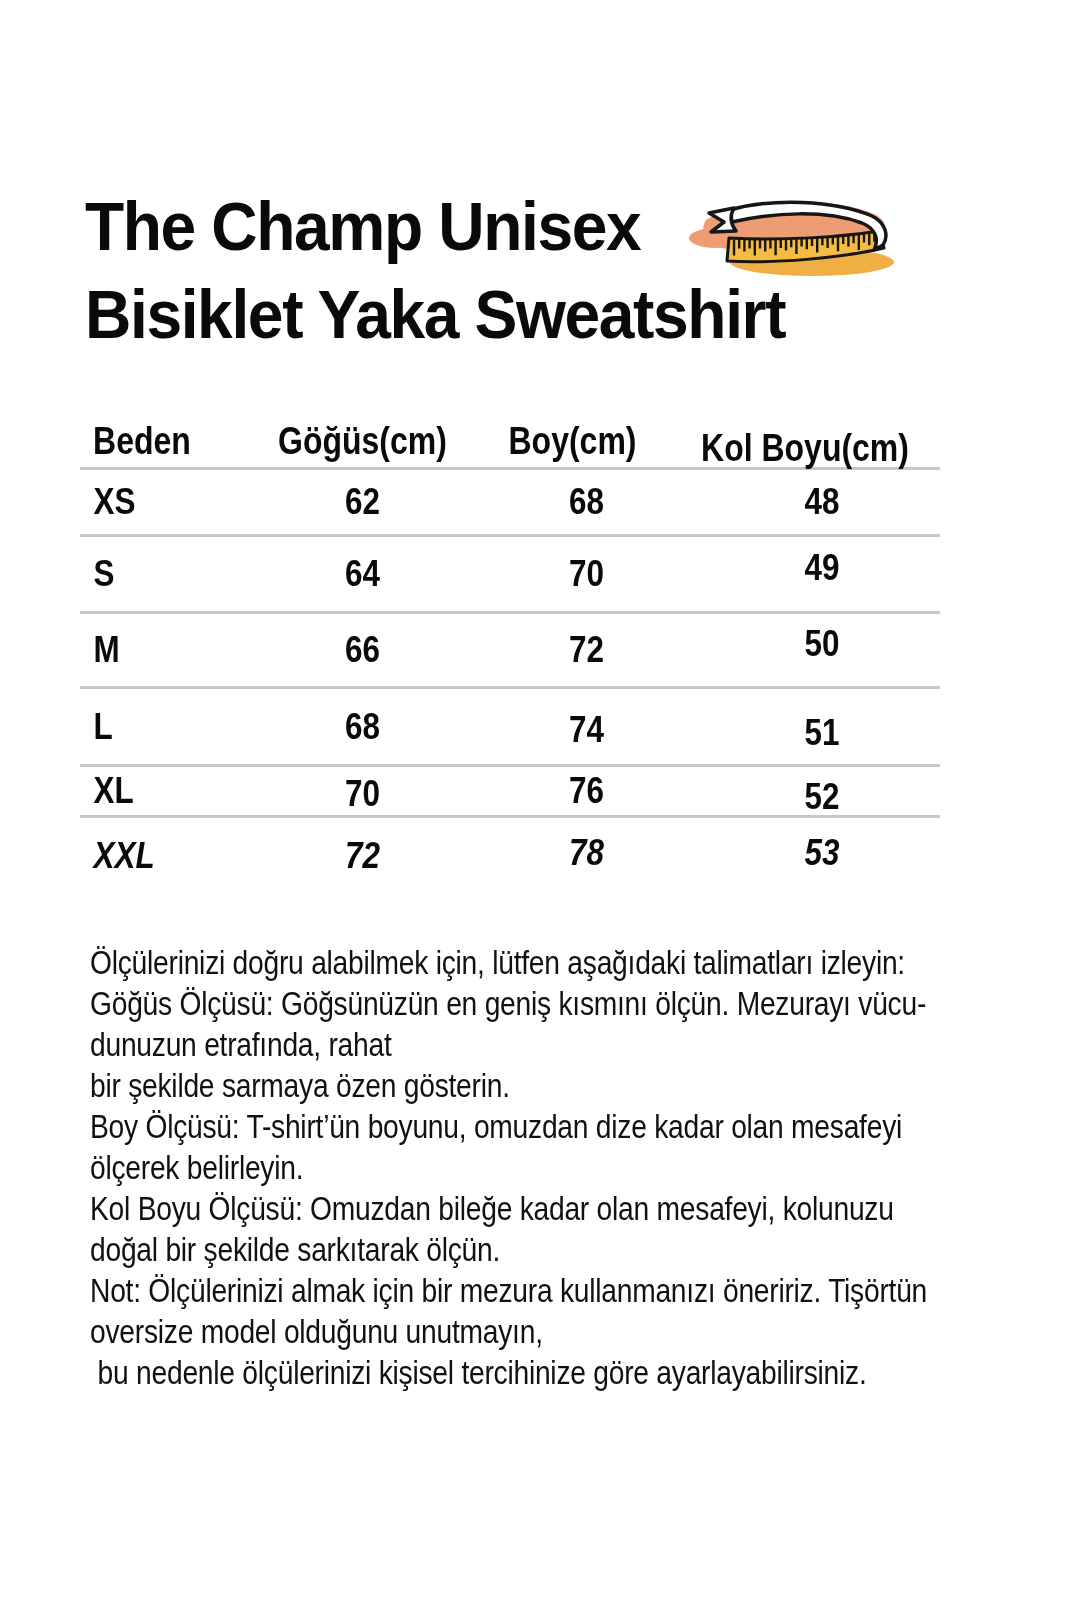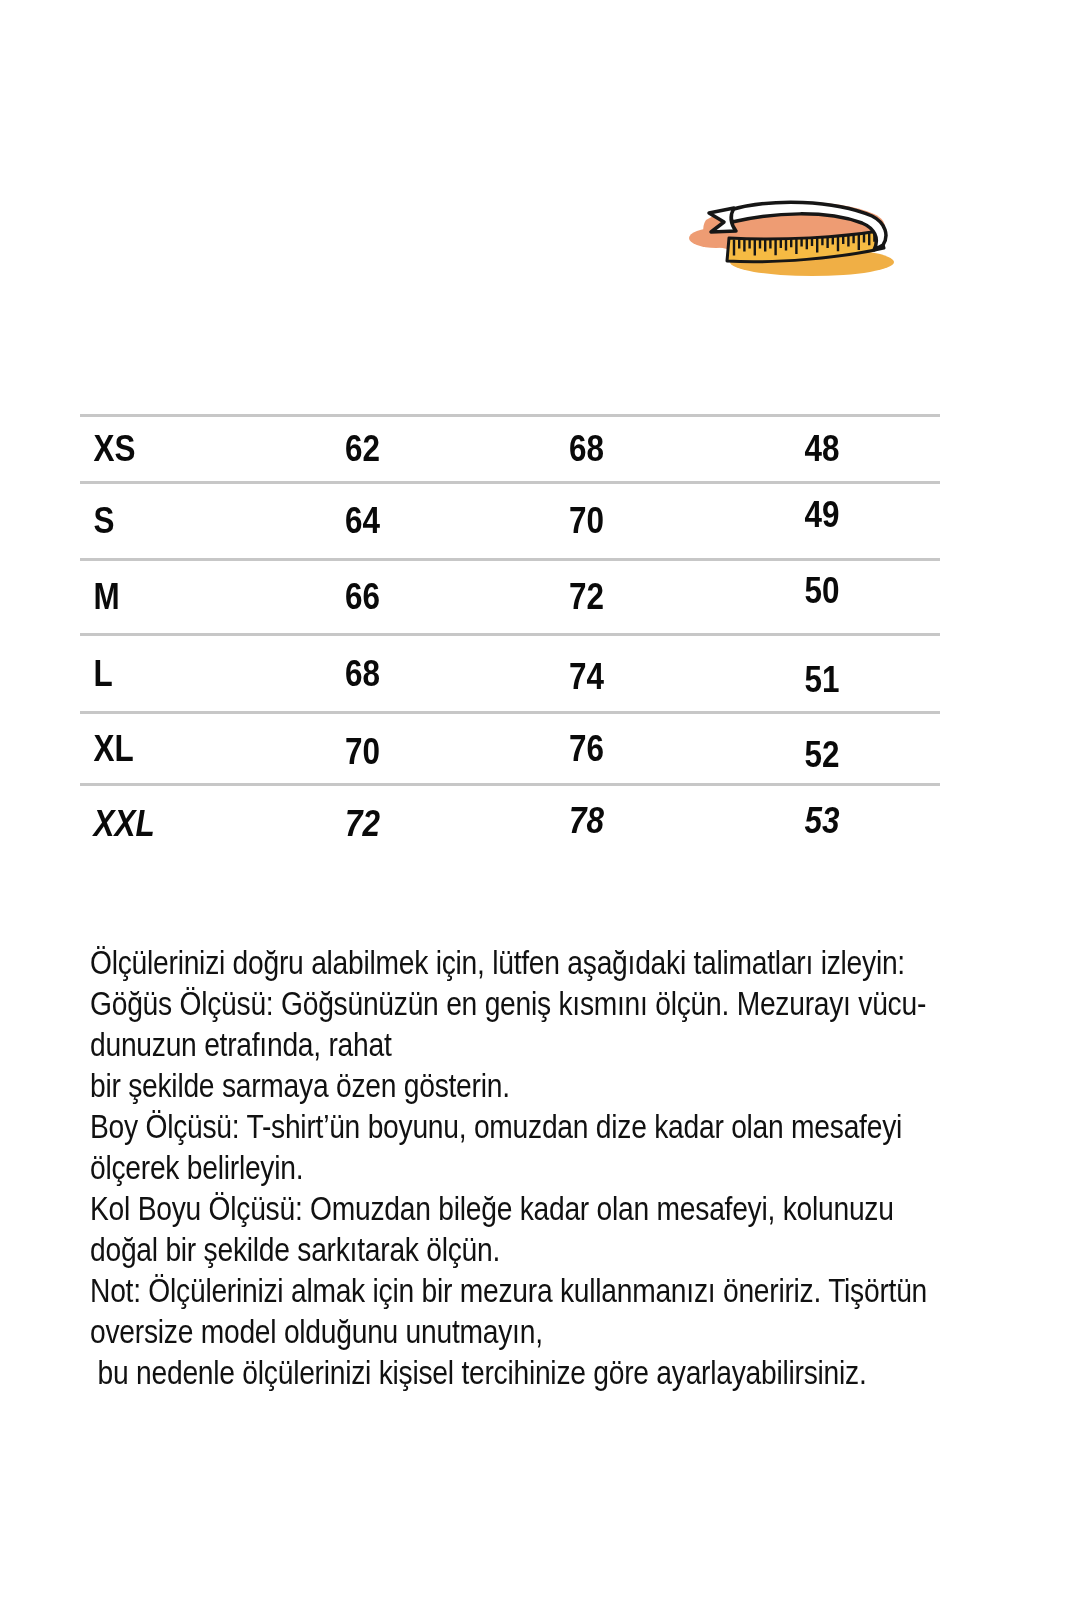--- a/index.html
+++ b/index.html
@@ -18,21 +18,21 @@
   }
 
   
   .tape-icon{position:absolute;left:672px;top:186px;width:240px;height:110px;}
   .tape-icon svg{width:100%;height:100%;display:block;}
 
   
   .size-table{position:absolute;left:80px;top:414px;width:860px;}
   .trow{display:grid;grid-template-columns:160px 245px 175px 280px;align-items:center;}
   .thead{height:53px;}
-  .r1{height:64px;}.r2{height:74px;}.r3{height:72px;}.r4{height:75px;}.r5{height:69px;}.r6{height:75px;font-style:italic;}
+  .r1{height:64px;}.r2{height:74px;}.r3{height:72px;}.r4{height:75px;}.r5{height:48px;}.r6{height:75px;font-style:italic;}
   .sep{height:3px;background:#c7c7c7;width:100%;}
   .th,.td{
     position:relative;font-weight:700;text-align:center;white-space:pre;
     transform:scaleX(0.82);transform-origin:50% 50%;
   }
   .th{font-size:39px;}
   .td{font-size:37px;transform:scaleX(0.85);}
   .c1{text-align:left;padding-left:16px;transform-origin:0 50%;}
   .th.c4{top:7px;left:5px;}
   .td.c3{left:14px;}
@@ -48,40 +48,50 @@
     font-size:34px;font-weight:400;line-height:41px;white-space:pre;
     transform:scaleX(0.83);transform-origin:0 50%;color:#111;
     letter-spacing:-0.3px;
   }
 </style>
 </head>
 <body>
 
 <div class="page">
 
+  <div class="title-block">
+    <h1 class="title-line">The Champ Unisex</h1>
+    <h1 class="title-line">Bisiklet Yaka Sweatshirt</h1>
+  </div>
 
   <div class="tape-icon">
     <svg viewBox="0 0 240 110" preserveAspectRatio="none" aria-hidden="true">
 
       <path d="M34 34 C70 12 160 10 202 28 C218 35 216 50 198 55 L62 64 C36 62 26 46 34 34 Z" fill="#EE9C73"></path>
       <ellipse cx="44" cy="52" rx="27" ry="10" fill="#EE9C73"></ellipse>
 
       <ellipse cx="140" cy="76" rx="82" ry="14" fill="#F0AF45"></ellipse>
 
       <path d="M57 52 C110 55 170 51 207 45 L212 62 C170 72 100 78 55 75 Z" fill="#F6BB43" stroke="#161616" stroke-width="3" stroke-linejoin="round"></path>
 
       <path d="M62 53.5V69.5M67.2 53.5V62.5M72.4 53.5V65.5M77.6 53.5V62.5M82.8 53.5V69.5M88 53.5V62.5M93.2 53.5V65.5M98.4 53.5V62.5M103.6 53.3V69.3M108.8 52.9V61.9M114 52.6V64.6M119.2 52.3V61.3M124.4 51.9V67.9M129.6 51.6V60.6M134.8 51.2V63.2M140 50.9V59.9M145.2 50.6V66.6M150.4 50.2V59.2M155.6 49.9V61.9M160.8 49.5V58.5M166 49.2V65.2M171.2 48.9V57.9M176.4 48.5V60.5M181.6 48.2V57.2M186.8 47.9V63.9M192 47.5V56.5M197.2 47.2V59.2M202.4 46.8V55.8" fill="none" stroke="#161616" stroke-width="2.4"></path>
 
       <path d="M58 24 C100 12 162 14 200 30 C214 37 217 50 211 59 L202 64 C208 52 202 42 190 37 C154 24 104 26 60 36 Z" fill="#ffffff" stroke="#161616" stroke-width="3.5" stroke-linejoin="round"></path>
 
       <path d="M62 22 L37 27 L52 36 L39 46 L64 45 C58 37 58 29 62 22 Z" fill="#ffffff" stroke="#161616" stroke-width="3.5" stroke-linejoin="round"></path>
     </svg>
   </div>
 
   <div class="size-table">
+    <div class="trow thead">
+      <div class="th c1">Beden</div>
+      <div class="th c2">Göğüs(cm)</div>
+      <div class="th c3">Boy(cm)</div>
+      <div class="th c4">Kol Boyu(cm)</div>
+    </div>
     <div class="sep"></div>
 
     <div class="trow r1">
       <div class="td c1">XS</div>
       <div class="td c2">62</div>
       <div class="td c3">68</div>
       <div class="td c4">48</div>
     </div>
     <div class="sep"></div>
 

